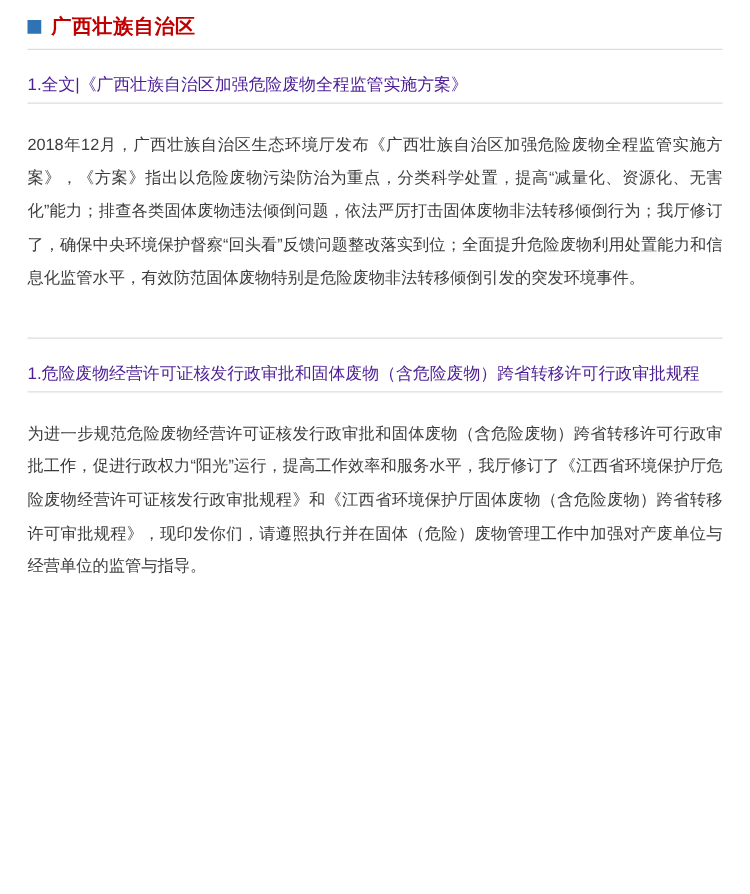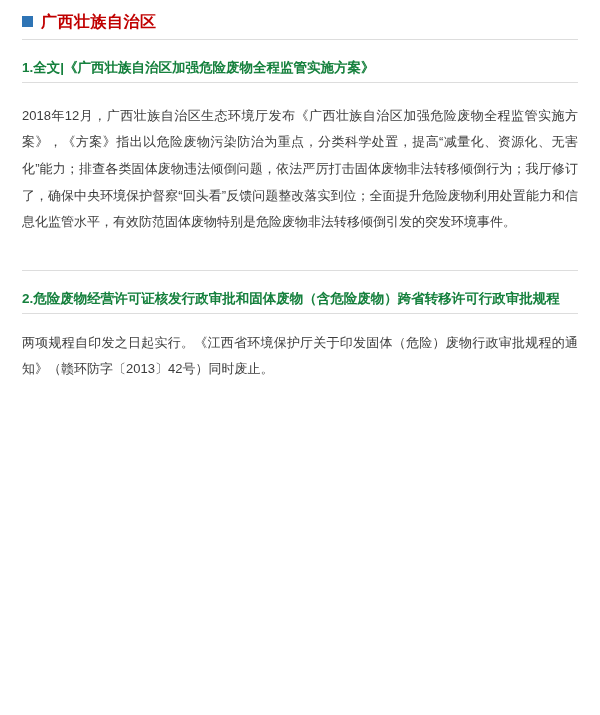--- a/index.html
+++ b/index.html
@@ -47,22 +47,22 @@
   .hr {
     border: 0;
     border-top: 1px solid #dddddd;
     margin: 0 0 6px 0;
     height: 0;
   }
 
   
   .doc-head {
     font-size: 13.5px;
-    font-weight: bold;
-    color: #15803d;
+    font-weight: normal;
+    color: #4c1d95;
     line-height: 1.75;
     padding: 10px 0 2px 0;
   }
 
   .body-text {
     font-size: 13px;
     line-height: 2.05;
     color: #3c3c3c;
     text-align: justify;
     padding-top: 14px;
@@ -83,18 +83,18 @@
 
   <div class="doc-head">1.全文|《广西壮族自治区加强危险废物全程监管实施方案》</div>
   <hr class="hr">
 
   <div class="body-text">2018年12月，广西壮族自治区生态环境厅发布《广西壮族自治区加强危险废物全程监管实施方案》，《方案》指出以危险废物污染防治为重点，分类科学处置，提高“减量化、资源化、无害化”能力；排查各类固体废物违法倾倒问题，依法严厉打击固体废物非法转移倾倒行为；我厅修订了，确保中央环境保护督察“回头看”反馈问题整改落实到位；全面提升危险废物利用处置能力和信息化监管水平，有效防范固体废物特别是危险废物非法转移倾倒引发的突发环境事件。</div>
 
   <div class="gap-lg"></div>
 
   <hr class="hr">
 
-  <div class="doc-head">2.危险废物经营许可证核发行政审批和固体废物（含危险废物）跨省转移许可行政审批规程</div>
+  <div class="doc-head">1.危险废物经营许可证核发行政审批和固体废物（含危险废物）跨省转移许可行政审批规程</div>
   <hr class="hr">
 
-  <div class="body-text tight">两项规程自印发之日起实行。《江西省环境保护厅关于印发固体（危险）废物行政审批规程的通知》（赣环防字〔2013〕42号）同时废止。</div>
+  <div class="body-text">为进一步规范危险废物经营许可证核发行政审批和固体废物（含危险废物）跨省转移许可行政审批工作，促进行政权力“阳光”运行，提高工作效率和服务水平，我厅修订了《江西省环境保护厅危险废物经营许可证核发行政审批规程》和《江西省环境保护厅固体废物（含危险废物）跨省转移许可审批规程》，现印发你们，请遵照执行并在固体（危险）废物管理工作中加强对产废单位与经营单位的监管与指导。</div>
 
 </div>
 
 </body></html>

